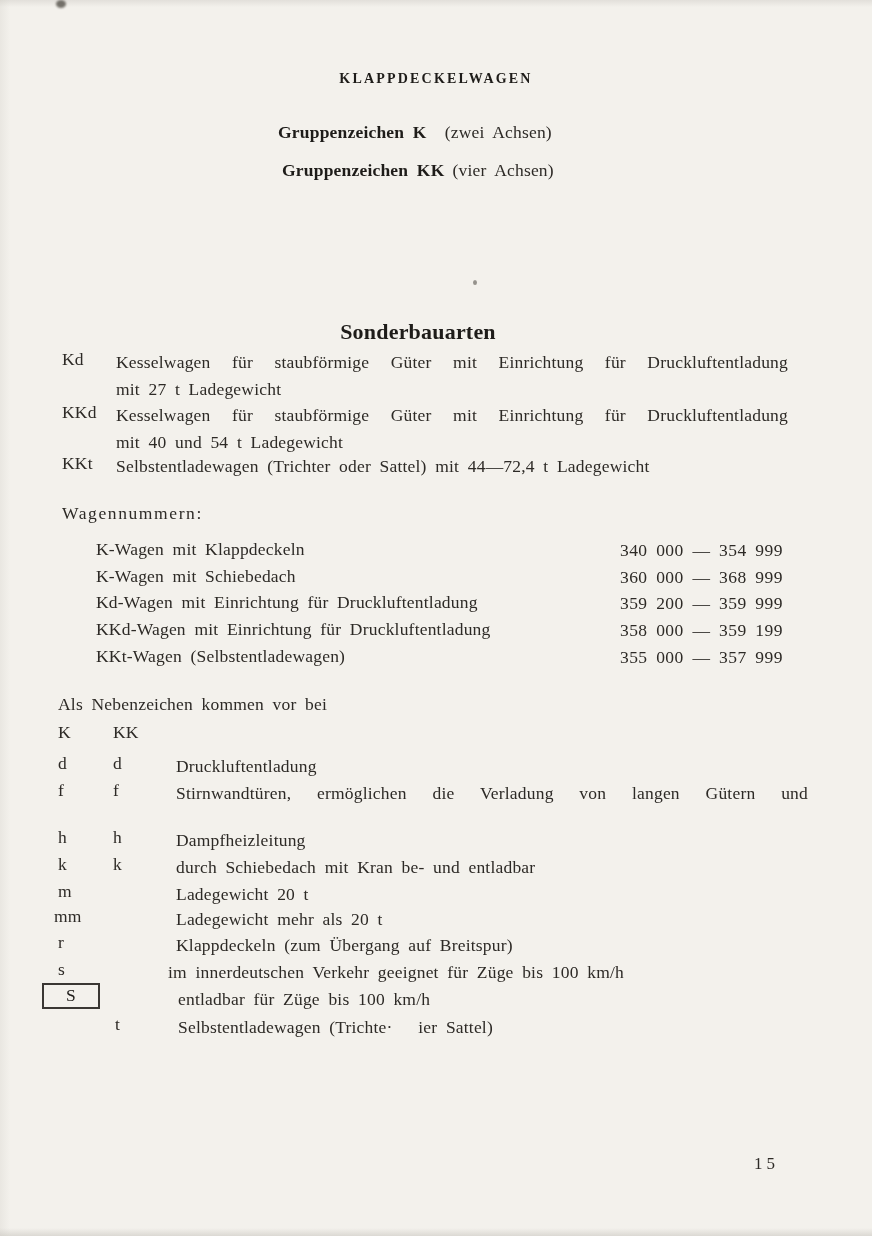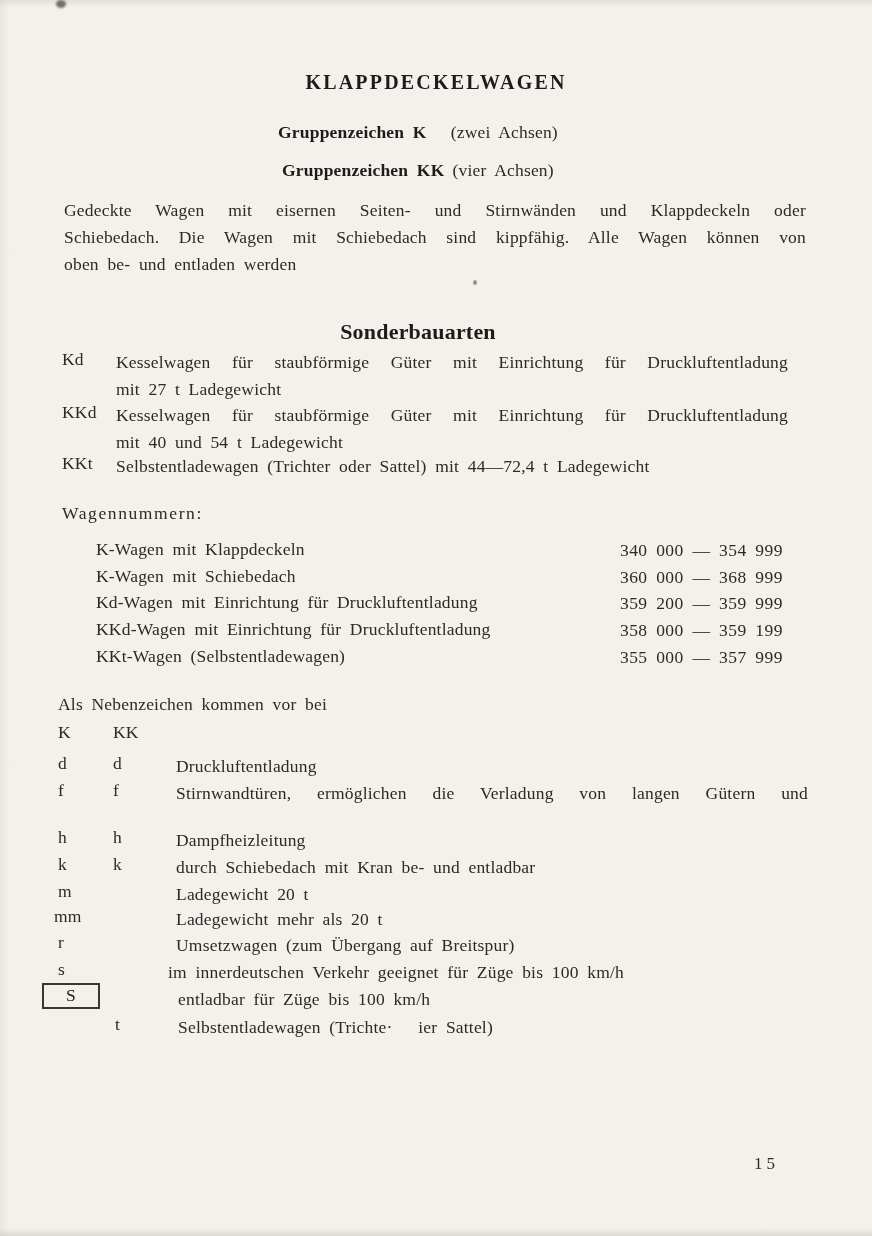--- a/index.html
+++ b/index.html
@@ -30,27 +30,27 @@
   .b { font-weight: bold; color: var(--ink-bold); }
   .jline { text-align: justify; text-align-last: justify; }
   .pre { white-space: pre-wrap; }
 
   .speck1 { left: 56px; top: 0; width: 10px; height: 8px; background: #5e5b54;
             border-radius: 50%; filter: blur(1px); opacity: .85; }
   .speck2 { left: 473px; top: 280px; width: 4px; height: 5px; background: #6e6b64;
             border-radius: 50%; filter: blur(.5px); opacity: .7; }
 
   .title { left: 0; top: 71px; width: 872px; text-align: center;
-           font-size: 20px; font-weight: bold; letter-spacing: 2.2px;
+           font-size: 14px; font-weight: bold; letter-spacing: 2.2px;
            color: var(--ink-bold); word-spacing: 2px; }
 
   .gz1 { left: 278px; top: 122px; }
   .gz2 { left: 282px; top: 160px; }
   .gz .note { margin-left: 8px; }
-  .gz1 .note { margin-left: 24px; text-align: center; }
+  .gz1 .note { margin-left: 18px; text-align: center; }
 
   .intro { left: 64px; top: 197px; width: 742px; line-height: 27px; }
 
   .sb-heading { left: 0; top: 319px; width: 836px; text-align: center;
                 font-size: 22px; }
 
   .code { left: 62px; width: 54px; color: var(--ink); }
   .desc { left: 116px; width: 672px; line-height: 27px; }
 
   .wn-heading { left: 62px; top: 503px; letter-spacing: 1.6px; word-spacing: 2px; }
@@ -81,25 +81,20 @@
 
   <div class="abs title">KLAPPDECKELWAGEN</div>
 
   <div class="abs gz gz1">
     <span class="b">Gruppenzeichen K</span><span class="note">(zwei Achsen)</span>
   </div>
   <div class="abs gz gz2">
     <span class="b">Gruppenzeichen KK</span><span class="note">(vier Achsen)</span>
   </div>
 
-  <div class="abs intro">
-    <div class="jline">Gedeckte Wagen mit eisernen Seiten- und Stirnwänden und Klappdeckeln oder</div>
-    <div class="jline">Schiebedach. Die Wagen mit Schiebedach sind kippfähig. Alle Wagen können von</div>
-    <div>oben be- und entladen werden</div>
-  </div>
 
   <div class="abs b sb-heading">Sonderbauarten</div>
 
   <div class="abs code" style="top:349px">Kd</div>
   <div class="abs desc" style="top:349px">
     <div class="jline">Kesselwagen für staubförmige Güter mit Einrichtung für Druckluftentladung</div>
     <div>mit 27 t Ladegewicht</div>
   </div>
 
   <div class="abs code" style="top:402px">KKd</div>
@@ -174,21 +169,21 @@
     <span class="nz-desc">Ladegewicht 20 t</span>
   </div>
 
   <div class="abs nz-row" style="top:906px">
     <span class="nz-col1" style="left:54px">mm</span>
     <span class="nz-desc">Ladegewicht mehr als 20 t</span>
   </div>
 
   <div class="abs nz-row" style="top:932px">
     <span class="nz-col1">r</span>
-    <span class="nz-desc">Umsetzwagen (zum Übergang auf Breitspur)</span>
+    <span class="nz-desc">Klappdeckeln (zum Übergang auf Breitspur)</span>
   </div>
 
   <div class="abs nz-row" style="top:959px">
     <span class="nz-col1">s</span>
     <span class="nz-desc shift">im innerdeutschen Verkehr geeignet für Züge bis 100 km/h</span>
   </div>
 
   <div class="abs nz-row" style="top:986px">
     <span class="s-box">S</span>
     <span class="nz-desc" style="left:178px">entladbar für Züge bis 100 km/h</span>

